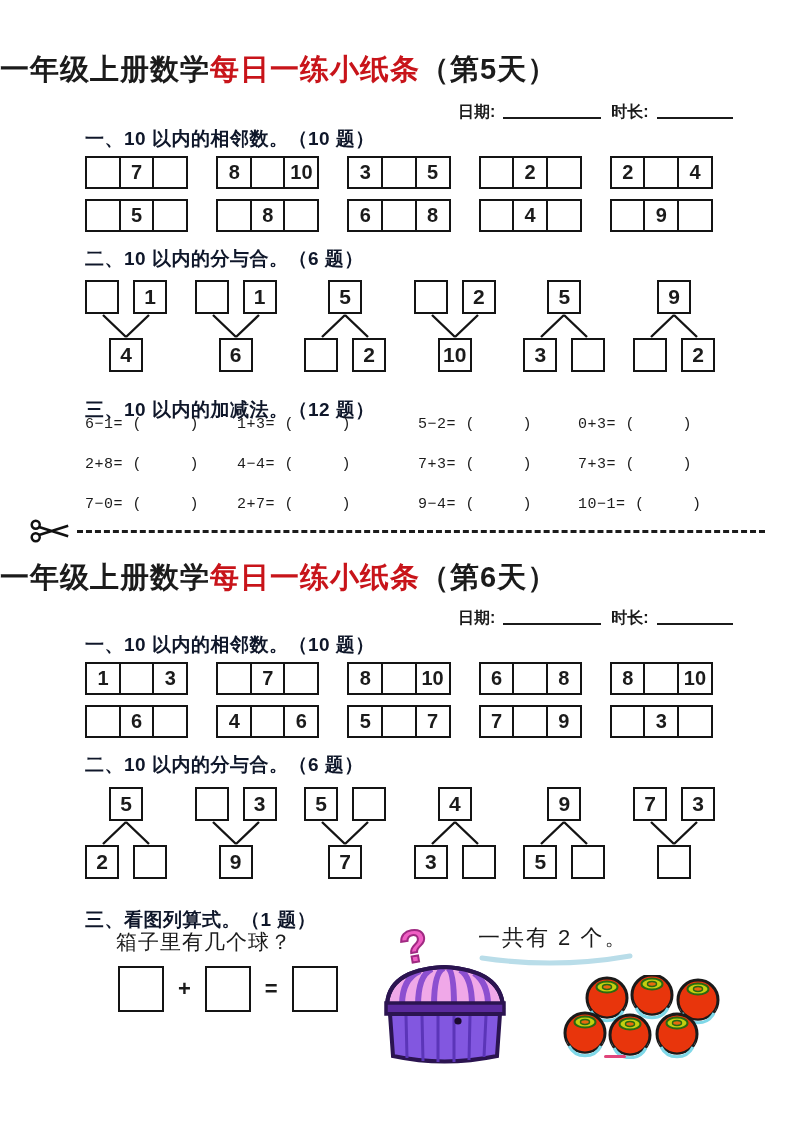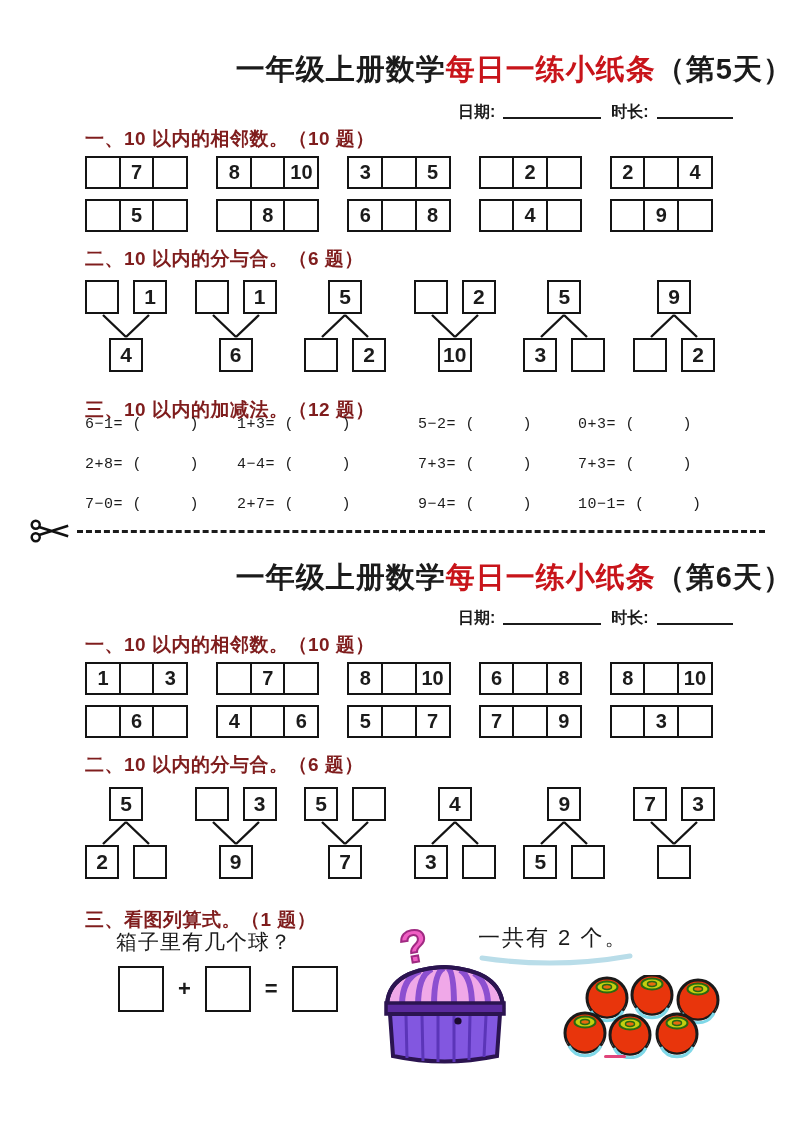--- a/index.html
+++ b/index.html
@@ -3,30 +3,30 @@
 <meta charset="utf-8">
 <style>
   html,body{margin:0;padding:0;background:#ffffff;}
   .page{
     position:relative;width:793px;height:1122px;background:#ffffff;
     font-family:"Liberation Sans",sans-serif;color:#1b1b1b;overflow:hidden;
   }
   .abs{position:absolute;}
   
   .sheet-title{
-    left:0;width:793px;text-align:right;
+    left:0;width:793px;text-align:left;
     font-size:29px;font-weight:bold;letter-spacing:1px;white-space:nowrap;
   }
   .sheet-title .hl{color:#c8141a;}
   
   .meta{font-size:16px;font-weight:bold;white-space:nowrap;}
   .blank-line{display:inline-block;border-bottom:2.5px solid #1b1b1b;height:15px;vertical-align:-2px;margin:0 10px 0 8px;}
   .w95{width:98px;} .w75{width:76px;margin-right:0;}
   
-  .sec-title{color:#7f1d1d;font-size:19px;font-weight:bold;letter-spacing:.5px;white-space:nowrap;}
+  .sec-title{color:#0f172a;font-size:19px;font-weight:bold;letter-spacing:.5px;white-space:nowrap;}
   
   .nb-rows{width:628px;}
   .nb-row{display:flex;justify-content:space-between;margin-bottom:10px;}
   .nb-group{display:flex;}
   .nb-cell{
     width:36px;height:33px;border:2.4px solid #141414;margin-left:-2.4px;
     box-sizing:border-box;display:flex;align-items:center;justify-content:center;
     font-weight:bold;font-size:20px;background:#fff;
   }
   .nb-group .nb-cell:first-child{margin-left:0;}

